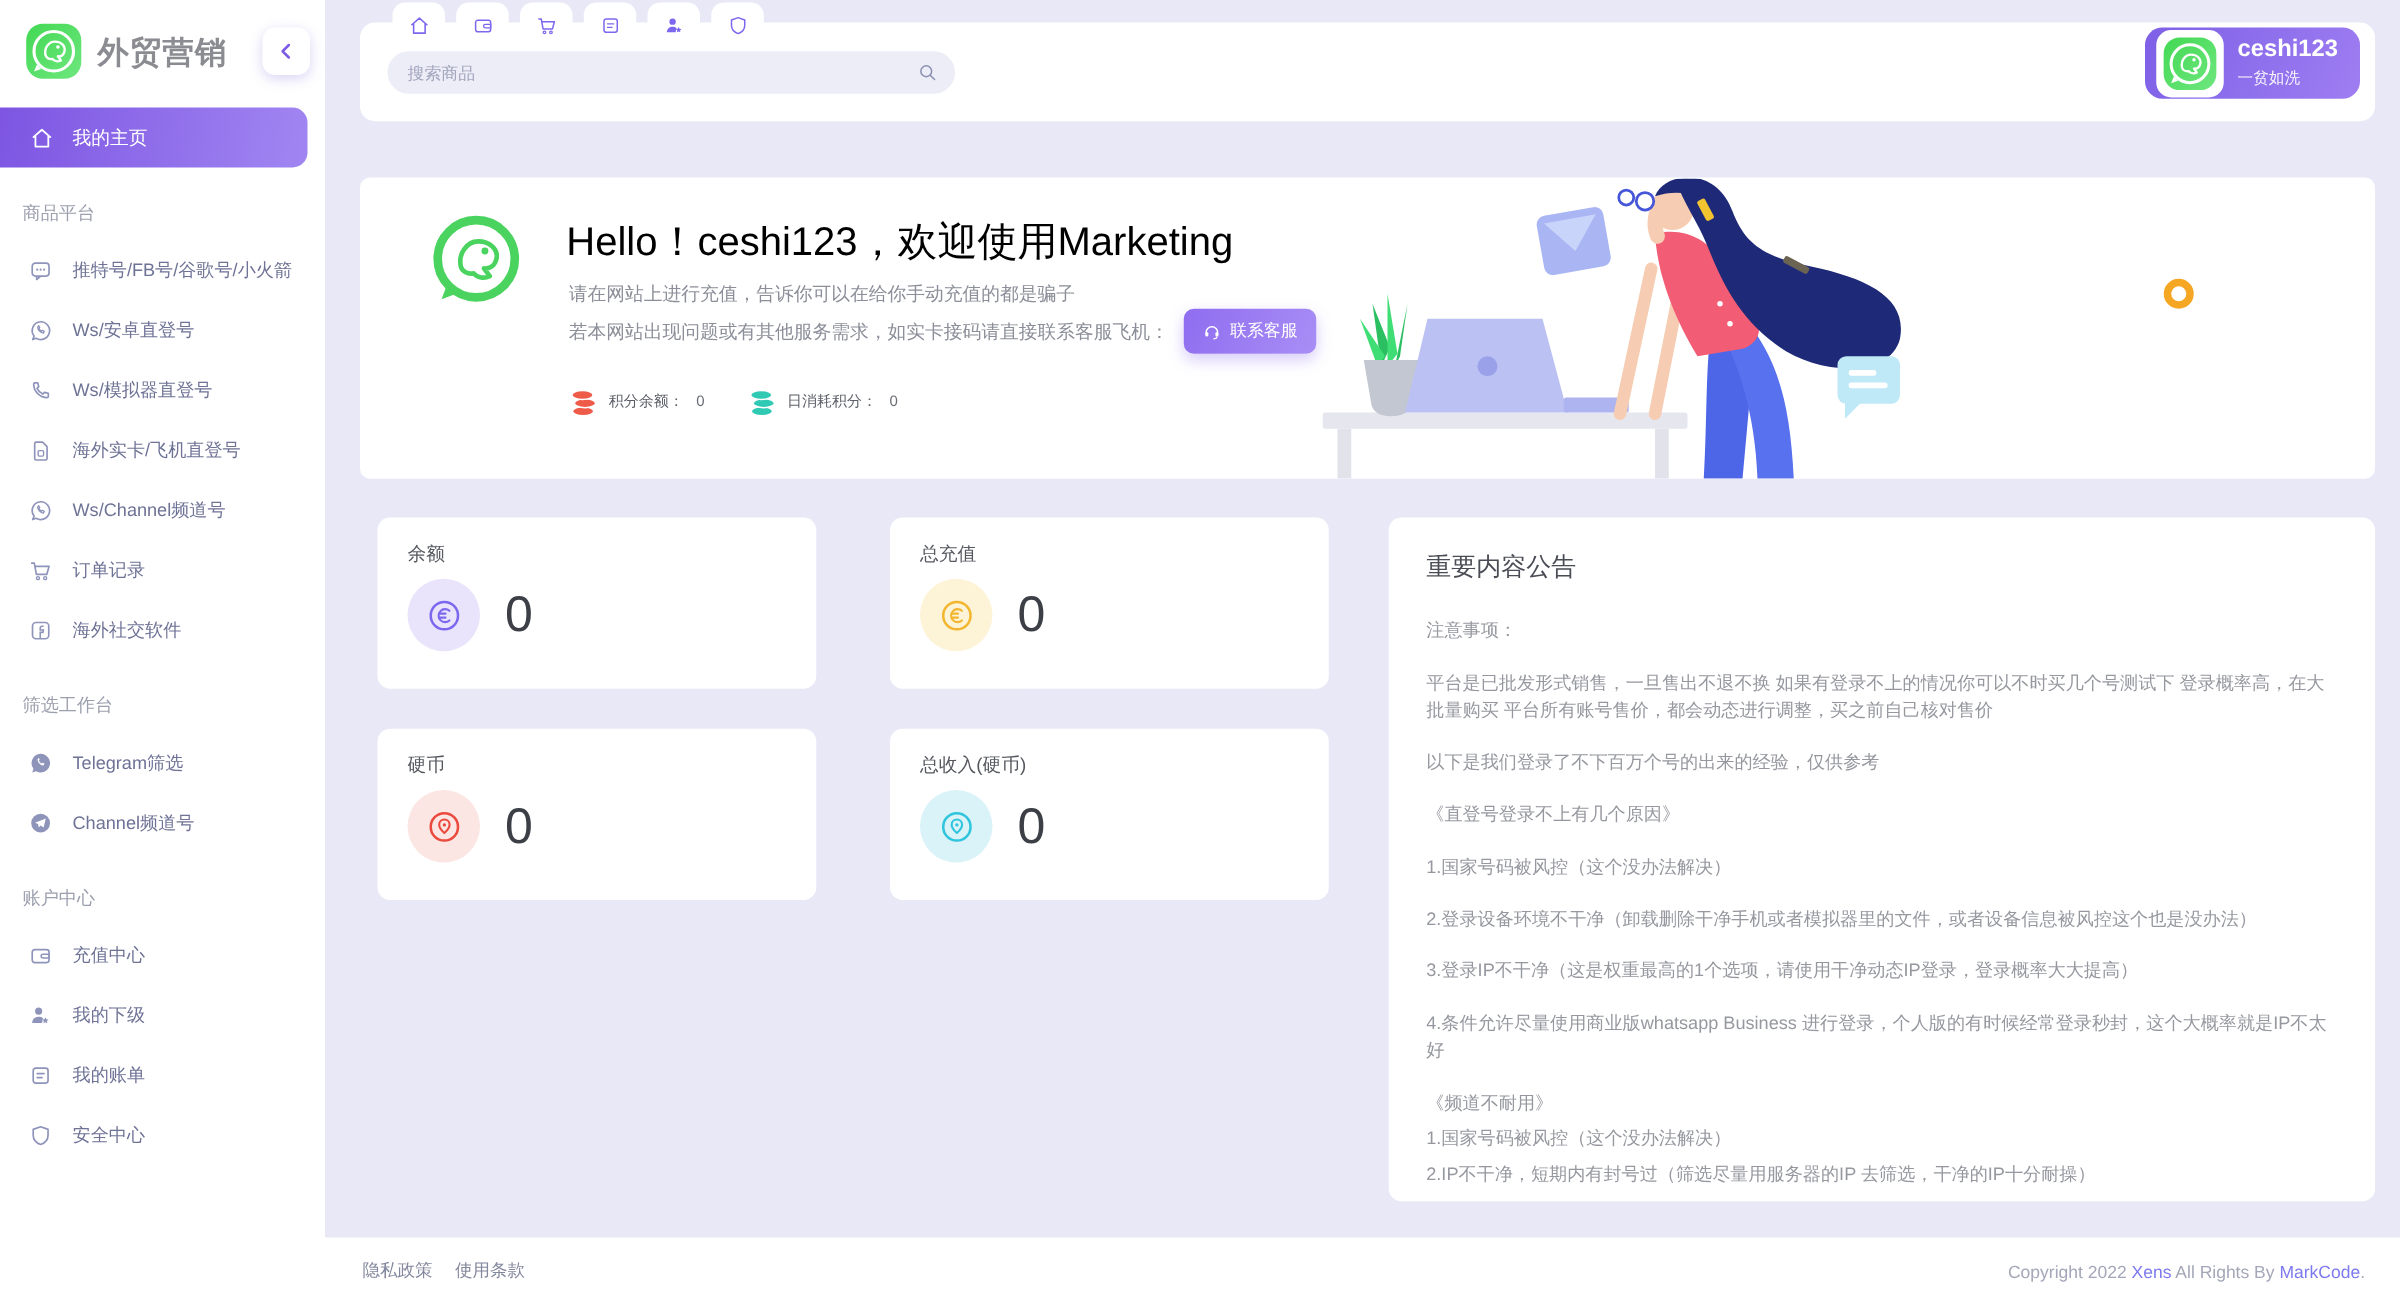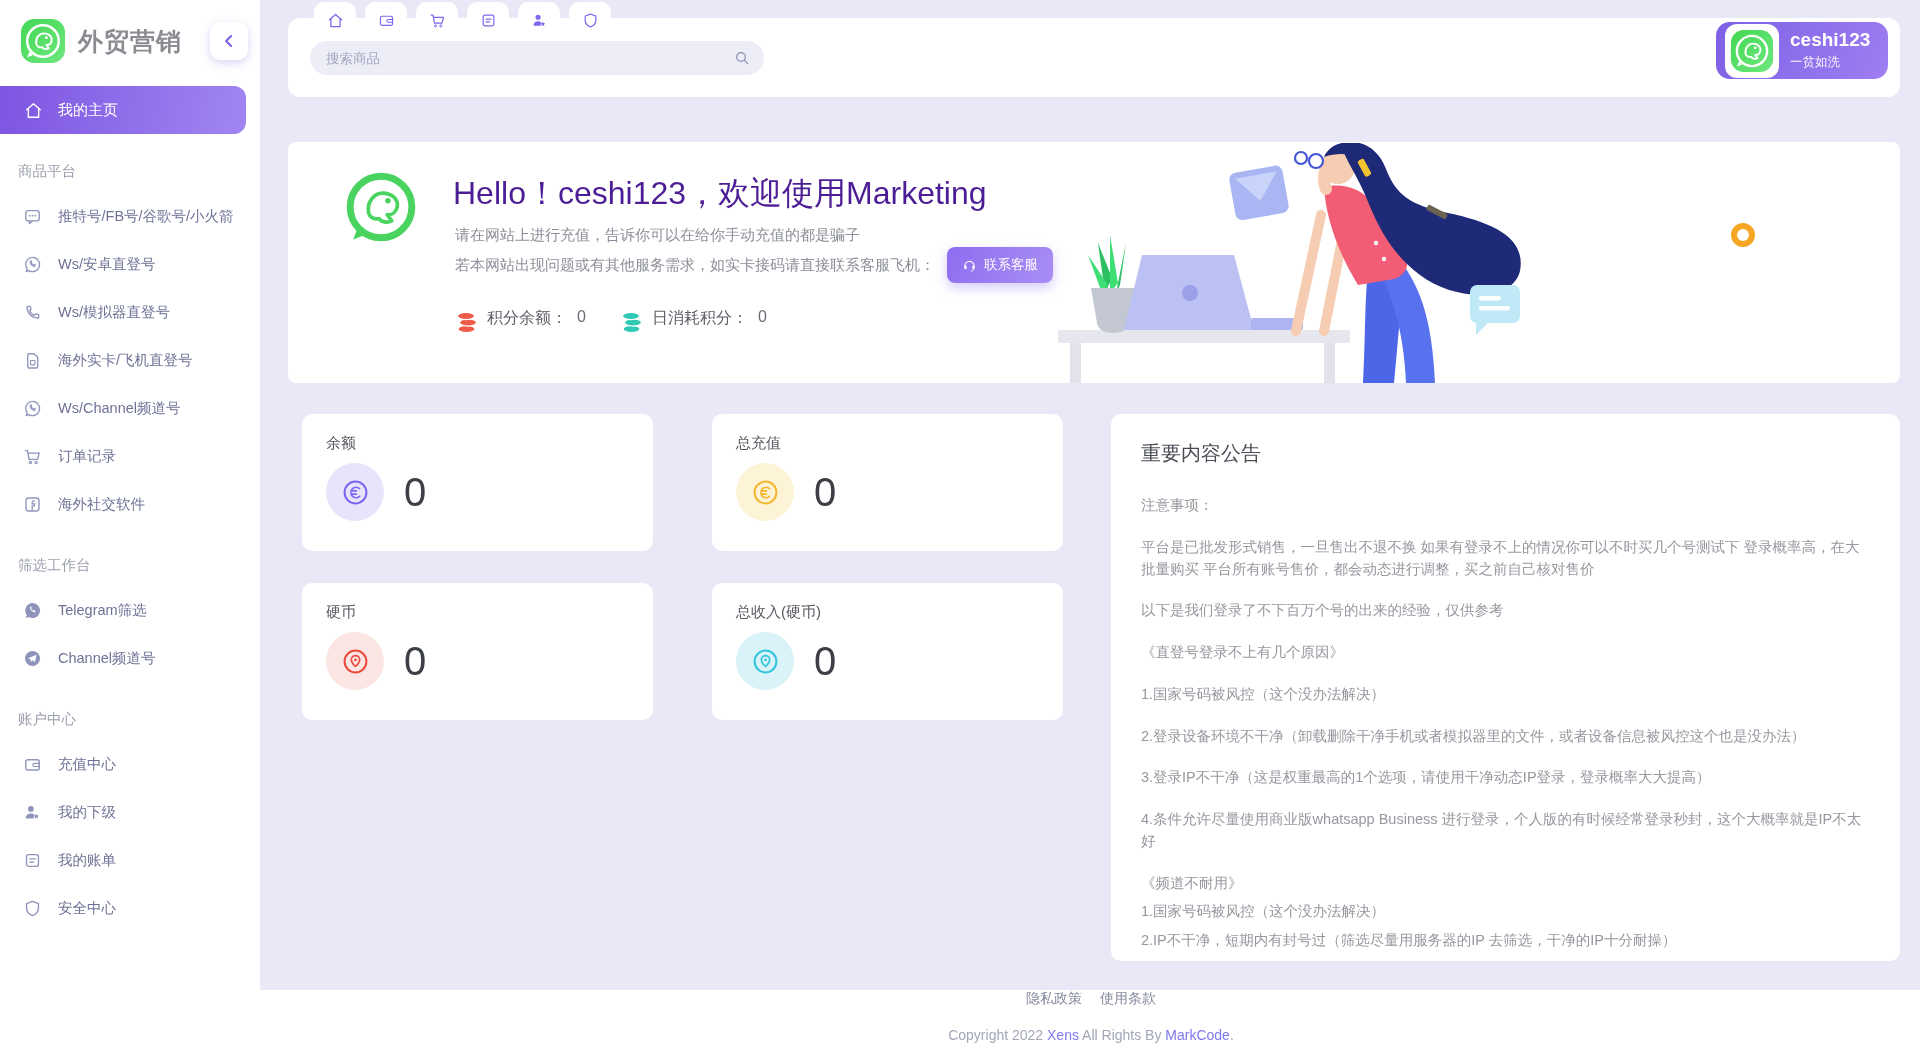--- a/index.html
+++ b/index.html
@@ -43,30 +43,30 @@
     padding-left:9px; color:#fff; cursor:pointer; }
   .user-logo { width:54px; height:54px; background:#fff; border-radius:12px; display:flex;
     align-items:center; justify-content:center; }
   .user-logo svg { width:44px; height:44px; }
   .user-name { font-size:19px; font-weight:bold; line-height:1.1; }
   .user-tag { font-size:12.5px; opacity:.92; margin-top:4px; }
 
   
   .hero { margin-top:45px; height:241px; background:#fff; border-radius:8px; position:relative; overflow:hidden; }
   .hero-logo { position:absolute; left:56px; top:28px; width:74px; height:74px; }
-  .hero-title { position:absolute; left:165px; top:30px; font-size:32px; color:#4c1d95; white-space:nowrap; }
+  .hero-title { position:absolute; left:165px; top:30px; font-size:32px; color:#000000; white-space:nowrap; }
   .hero-line1 { position:absolute; left:167px; top:84px; font-size:15px; color:#8c8f99; }
   .hero-line2-row { position:absolute; left:167px; top:104px; height:38px; display:flex; align-items:center;
     font-size:15px; color:#8c8f99; }
   .contact-btn { margin-left:12px; height:36px; padding:0 15px; border:none; border-radius:8px; cursor:pointer;
     background:linear-gradient(115deg,#8f6df0,#a98ef5); color:#fff; font-size:13.5px; display:flex;
     align-items:center; gap:7px; box-shadow:0 5px 12px rgba(140,110,240,.35); font-family:inherit; }
   .contact-btn svg { width:15px; height:15px; color:#fff; }
   .hero-stats { position:absolute; left:167px; top:166px; display:flex; gap:34px; align-items:center; }
-  .hero-stat { display:flex; gap:8px; font-size:16px; color:#5d6069; }
+  .hero-stat { display:flex; align-items:center; gap:8px; font-size:12px; color:#5d6069; }
   .hero-stat svg { width:24px; height:26px; }
   .stat-red { color:#ef5b49; } .stat-teal { color:#2fc9b4; }
   .hero-stat .v { color:#6a6d76; margin-left:2px; }
   .illustration { position:absolute; right:142px; bottom:0; width:700px; height:240px; }
 
   
   .content-row { display:flex; margin-top:31px; padding-left:14px; gap:48px; }
   .cards-grid { display:grid; grid-template-columns:351px 351px; column-gap:59px; row-gap:32px; align-content:start; }
   .stat-card { height:137px; background:#fff; border-radius:10px; padding:20px 24px; }
   .card-label { font-size:15px; color:#55585f; }
@@ -79,21 +79,21 @@
   .icon-cyan   { background:#d9f3f8; color:#31c5dd; }
   .card-value { font-size:40px; color:#3c3f45; }
 
   .announcement { flex:1; height:547px; background:#fff; border-radius:10px; padding:26px 30px; overflow:hidden; }
   .ann-title { font-size:20px; color:#4a4d55; margin-bottom:28px; }
   .announcement p { font-size:14.5px; color:#96989f; line-height:1.5; margin-bottom:20px; }
   .announcement p.tight { margin-bottom:7px; }
 
   
   .footer { position:fixed; left:260px; right:0; bottom:0; height:53px; background:#fff;
-    display:flex; align-items:center; justify-content:space-between; padding:0 28px 0 30px; z-index:5;flex-direction:column; }
+    display:flex; align-items:center; justify-content:space-between; padding:0 28px 0 30px; z-index:5; }
   .footer-links { display:flex; gap:18px; font-size:14px; color:#84889e; }
   .footer-links span { cursor:pointer; }
   .copyright { font-size:14px; color:#a3a7b8; white-space:pre; }
   .copyright .lk { color:#7d79ee; cursor:pointer; }
 
   svg.def-store { position:absolute; width:0; height:0; overflow:hidden; }
 </style>
 </head>
 <body>
 

